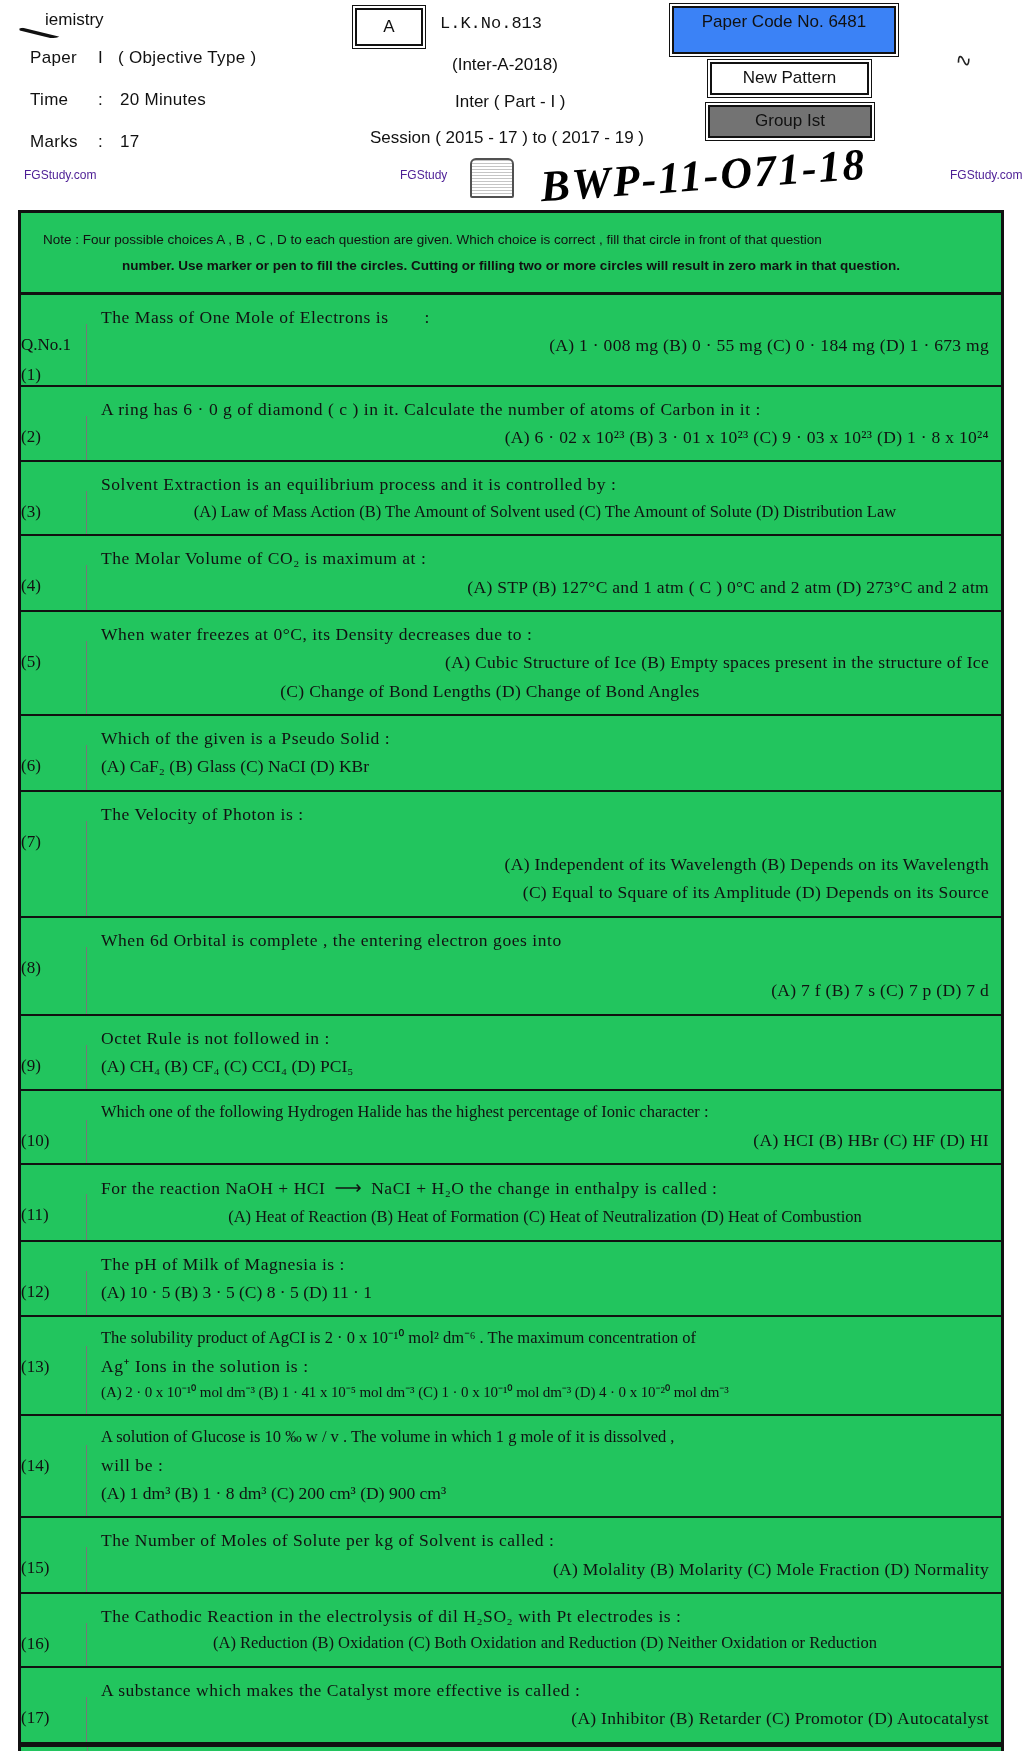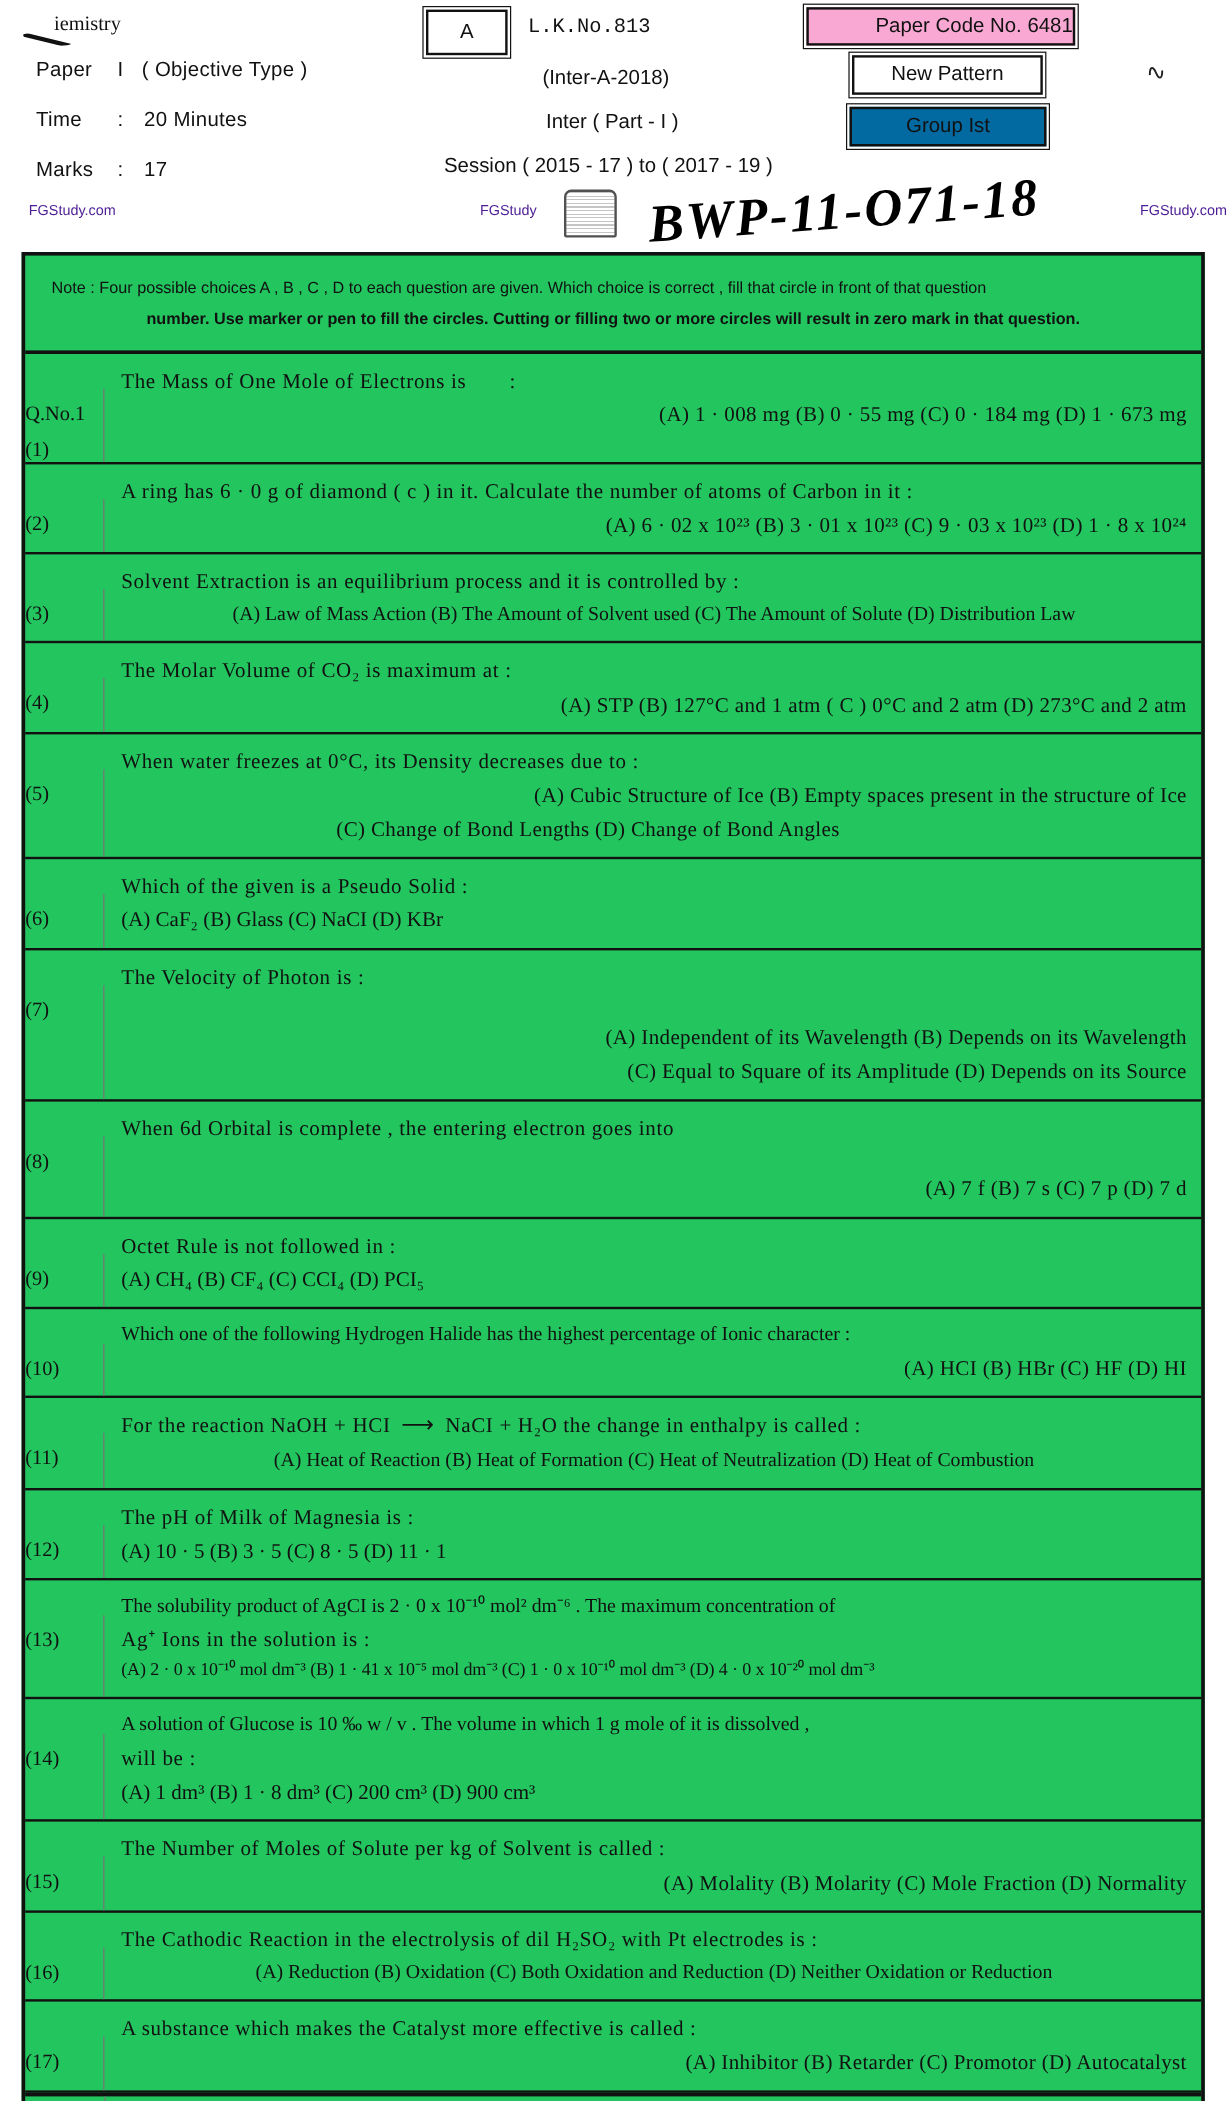--- a/index.html
+++ b/index.html
@@ -36,21 +36,21 @@
     align-items: baseline;
     margin-bottom: 22px;
     white-space: pre;
   }
   .hdr-label { display: inline-block; width: 68px; }
   .hdr-colon { display: inline-block; width: 22px; }
   .subject-line {
     position: absolute;
     left: 45px;
     top: 10px;
-    font-family: Liberation Serif, serif;
+    font-family: Liberation Sans, sans-serif;
     font-size: 17px;
   }
   .subject-swoosh {
     position: absolute;
     left: 18px;
     top: 28px;
     width: 42px;
     height: 9px;
     background: #111;
     transform: rotate(9deg);
@@ -84,25 +84,25 @@
   }
   .mid-inter   { left: 452px; top: 55px; }
   .mid-part    { left: 455px; top: 92px; }
   .mid-session { left: 370px; top: 128px; }
 
   .hdr-right { position: absolute; left: 660px; top: 6px; width: 270px; }
   .code-box {
     width: 220px;
     border: 2px solid #111;
     box-shadow: 0 0 0 2px #fff, 0 0 0 3px #111;
-    text-align: right;
-    font-family: "Liberation Sans", sans-serif;
-    font-size: 17px;
-    padding: 4px 0 4px;
-    background: #f9a8d4;
+    text-align: center;
+    font-family: "Liberation Sans", sans-serif;
+    font-size: 17px;
+    padding: 4px 0 20px;
+    background: #3b82f6;
     margin-left: 12px;
   }
   .pattern-box {
     width: 155px;
     border: 2px solid #111;
     box-shadow: 0 0 0 2px #fff, 0 0 0 3px #111;
     text-align: center;
     font-family: "Liberation Sans", sans-serif;
     font-size: 17px;
     padding: 4px 0 5px;
@@ -110,21 +110,21 @@
     margin: 8px 0 0 50px;
   }
   .group-box {
     width: 160px;
     border: 2px solid #111;
     box-shadow: 0 0 0 2px #fff, 0 0 0 3px #111;
     text-align: center;
     font-family: "Liberation Sans", sans-serif;
     font-size: 17px;
     padding: 4px 0 5px;
-    background: #0369a1;
+    background: #737373;
     margin: 10px 0 0 48px;
   }
   .corner-scribble {
     position: absolute;
     left: 955px;
     top: 48px;
     font-size: 20px;
     color: #222;
     transform: rotate(-12deg);
     font-family: "Liberation Serif", serif;

